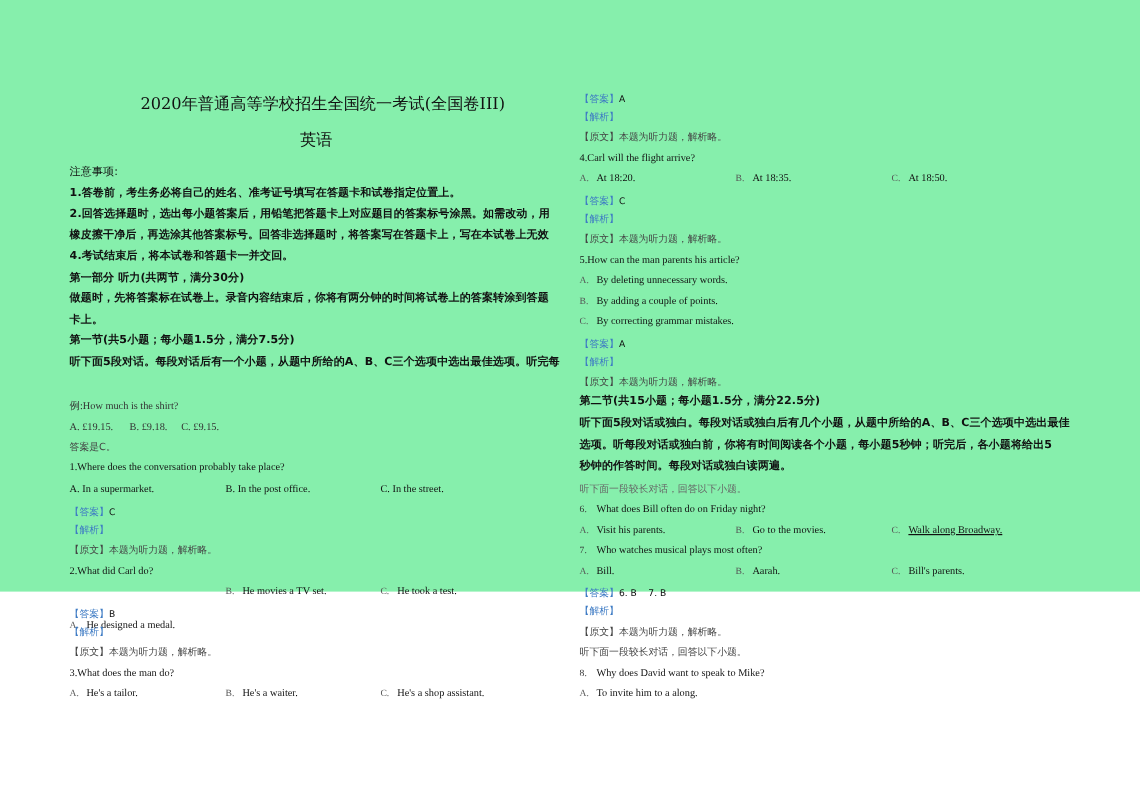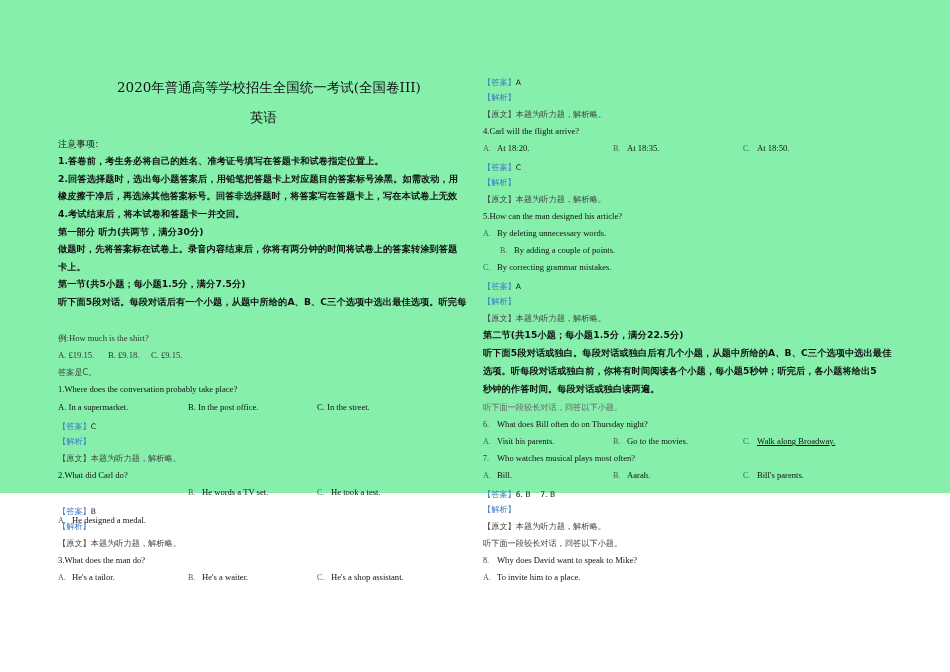--- a/index.html
+++ b/index.html
@@ -50,21 +50,21 @@
   <div class="ln en" style="left:188px; top:400px;"><span>B.</span> <span>In the post office.</span></div>
   <div class="ln en" style="left:317px; top:400px;"><span>C.</span> <span>In the street.</span></div>
   <div class="ln" style="left:58px; top:417px;"><span class="blue">【答案】</span><span class="ans">C</span></div>
   <div class="ln blue" style="left:58px; top:434px;">【解析】</div>
   <div class="ln cn-l" style="left:58px; top:451px;">【原文】本题为听力题，解析略。</div>
 
   <div class="ln en" style="left:58px; top:468px;">
     <span>2.</span><span>What did Carl do?</span>
   </div>
   <div class="opt" style="left:58px; top:485px;margin-top:28px;"><span class="opt-letter">A.</span><span>He designed a medal.</span></div>
-  <div class="opt" style="left:188px; top:485px;"><span class="opt-letter">B.</span><span>He words a TV set.</span></div>
+  <div class="opt" style="left:188px; top:485px;"><span class="opt-letter">B.</span><span>He movies a TV set.</span></div>
   <div class="opt" style="left:317px; top:485px;"><span class="opt-letter">C.</span><span>He took a test.</span></div>
   <div class="ln" style="left:58px; top:502px;"><span class="blue">【答案】</span><span class="ans">B</span></div>
   <div class="ln blue" style="left:58px; top:519px;">【解析】</div>
   <div class="ln cn-l" style="left:58px; top:536px;">【原文】本题为听力题，解析略。</div>
 
   <div class="ln en" style="left:58px; top:553px;">
     <span>3.</span><span>What does the man do?</span>
   </div>
   <div class="opt" style="left:58px; top:570px;"><span class="opt-letter">A.</span><span>He's a tailor.</span></div>
   <div class="opt" style="left:188px; top:570px;"><span class="opt-letter">B.</span><span>He's a waiter.</span></div>
@@ -78,46 +78,46 @@
     <span>4.</span><span>Carl will the flight arrive?</span>
   </div>
   <div class="opt" style="left:483px; top:141px;"><span class="opt-letter">A.</span><span>At 18:20.</span></div>
   <div class="opt" style="left:613px; top:141px;"><span class="opt-letter">B.</span><span>At 18:35.</span></div>
   <div class="opt" style="left:743px; top:141px;"><span class="opt-letter">C.</span><span>At 18:50.</span></div>
   <div class="ln" style="left:483px; top:158px;"><span class="blue">【答案】</span><span class="ans">C</span></div>
   <div class="ln blue" style="left:483px; top:175px;">【解析】</div>
   <div class="ln cn-l" style="left:483px; top:192px;">【原文】本题为听力题，解析略。</div>
 
   <div class="ln en" style="left:483px; top:209px;">
-    <span>5.</span><span>How can the man designed his article?</span>
+    <span>5.</span><span>How can the man parents his article?</span>
   </div>
   <div class="opt" style="left:483px; top:226px;"><span class="opt-letter">A.</span><span>By deleting unnecessary words.</span></div>
-  <div class="opt" style="left:483px; top:243px;margin-left:17px;"><span class="opt-letter">B.</span><span>By adding a couple of points.</span></div>
+  <div class="opt" style="left:483px; top:243px;"><span class="opt-letter">B.</span><span>By adding a couple of points.</span></div>
   <div class="opt" style="left:483px; top:260px;"><span class="opt-letter">C.</span><span>By correcting grammar mistakes.</span></div>
   <div class="ln" style="left:483px; top:277px;"><span class="blue">【答案】</span><span class="ans">A</span></div>
   <div class="ln blue" style="left:483px; top:294px;">【解析】</div>
   <div class="ln cn-l" style="left:483px; top:311px;">【原文】本题为听力题，解析略。</div>
 
   <div class="ln cn-b" style="left:483px; top:328px;">第二节(共15小题；每小题1.5分，满分22.5分)</div>
   <div class="ln cn-b" style="left:483px; top:346px;">听下面5段对话或独白。每段对话或独白后有几个小题，从题中所给的A、B、C三个选项中选出最佳</div>
   <div class="ln cn-b" style="left:483px; top:364px;">选项。听每段对话或独白前，你将有时间阅读各个小题，每小题5秒钟；听完后，各小题将给出5</div>
   <div class="ln cn-b" style="left:483px; top:382px;">秒钟的作答时间。每段对话或独白读两遍。</div>
   <div class="ln cn-l" style="left:483px; top:400px; color:#666;">听下面一段较长对话，回答以下小题。</div>
 
-  <div class="opt" style="left:483px; top:417px;"><span class="opt-letter" style="color:#333">6.</span><span>What does Bill often do on Thursday night?</span></div>
+  <div class="opt" style="left:483px; top:417px;"><span class="opt-letter" style="color:#333">6.</span><span>What does Bill often do on Friday night?</span></div>
   <div class="opt" style="left:483px; top:434px;"><span class="opt-letter">A.</span><span>Visit his parents.</span></div>
   <div class="opt" style="left:613px; top:434px;"><span class="opt-letter">B.</span><span>Go to the movies.</span></div>
   <div class="opt" style="left:743px; top:434px;text-decoration:underline;"><span class="opt-letter">C.</span><span>Walk along Broadway.</span></div>
 
   <div class="opt" style="left:483px; top:451px;"><span class="opt-letter" style="color:#333">7.</span><span>Who watches musical plays most often?</span></div>
   <div class="opt" style="left:483px; top:468px;"><span class="opt-letter">A.</span><span>Bill.</span></div>
   <div class="opt" style="left:613px; top:468px;"><span class="opt-letter">B.</span><span>Aarah.</span></div>
   <div class="opt" style="left:743px; top:468px;"><span class="opt-letter">C.</span><span>Bill's parents.</span></div>
 
   <div class="ln" style="left:483px; top:485px;"><span class="blue">【答案】</span><span class="ans" style="white-space:pre">6. B    7. B</span></div>
   <div class="ln blue" style="left:483px; top:502px;">【解析】</div>
   <div class="ln cn-l" style="left:483px; top:519px;">【原文】本题为听力题，解析略。</div>
   <div class="ln cn-l" style="left:483px; top:536px;">听下面一段较长对话，回答以下小题。</div>
 
   <div class="opt" style="left:483px; top:553px;"><span class="opt-letter" style="color:#333">8.</span><span>Why does David want to speak to Mike?</span></div>
-  <div class="opt" style="left:483px; top:570px;"><span class="opt-letter">A.</span><span>To invite him to a place.</span></div>
+  <div class="opt" style="left:483px; top:570px;"><span class="opt-letter">A.</span><span>To invite him to a along.</span></div>
 
 </div>
 
 </body></html>

